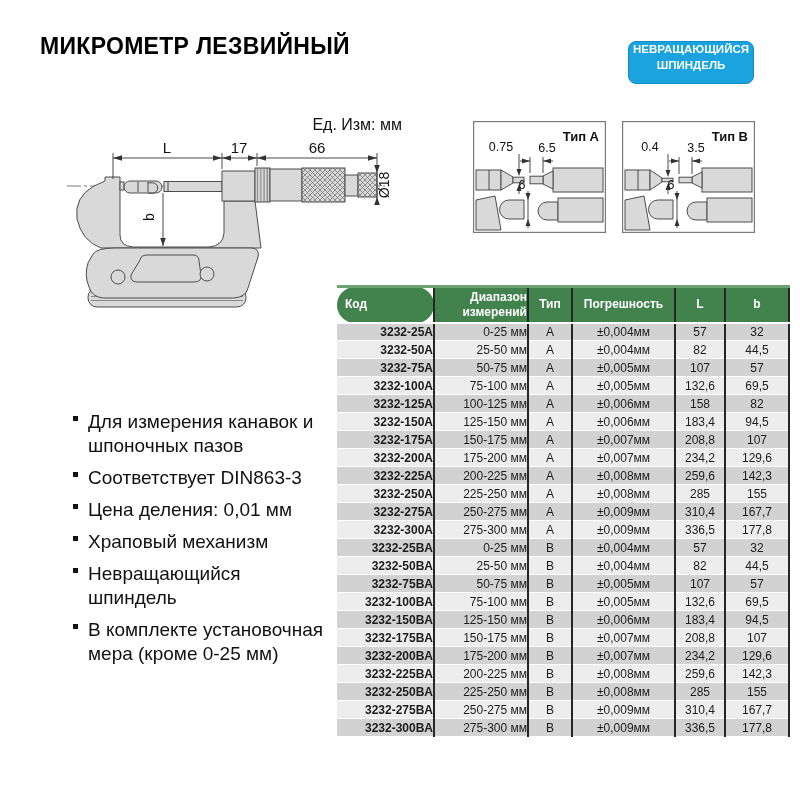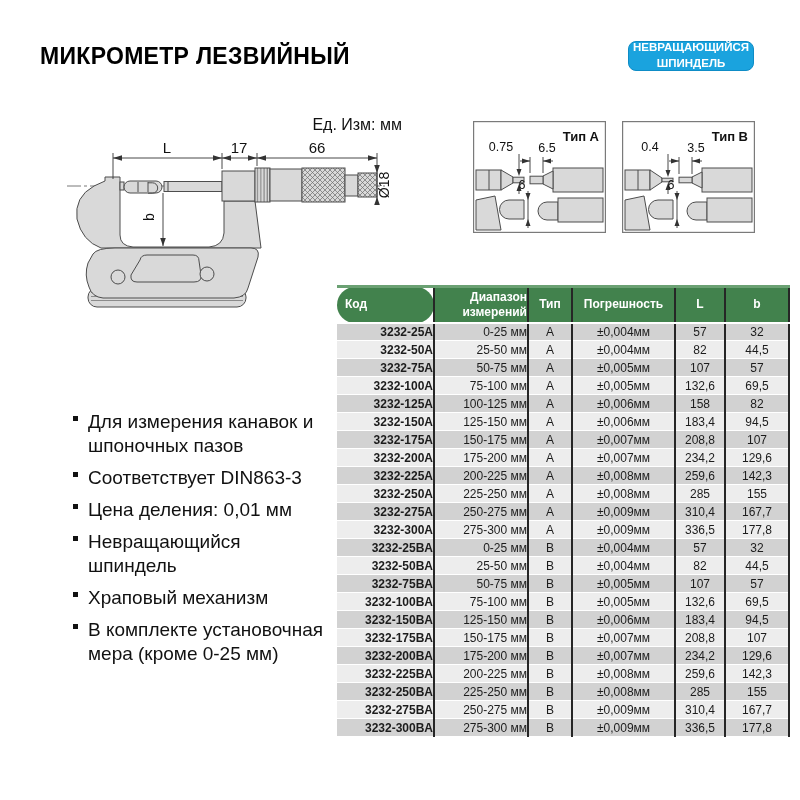--- a/index.html
+++ b/index.html
@@ -12,26 +12,26 @@
     --draw-stroke:#4d4d4d;
   }
   *{margin:0;padding:0;box-sizing:border-box;}
   html,body{background:#fff;}
   .page{
     position:relative;width:800px;height:800px;background:#fff;overflow:hidden;
     font-family:"Liberation Sans","DejaVu Sans",sans-serif;color:#000;
   }
   .title{
     position:absolute;left:40px;top:33px;
-    font-size:23px;font-weight:bold;letter-spacing:.3px;color:#000;margin-top:10px;
+    font-size:23px;font-weight:bold;letter-spacing:.3px;color:#000;
   }
   .badge{
-    position:absolute;left:628px;top:41px;width:126px;height:30px;
+    position:absolute;left:628px;top:41px;width:126px;height:43px;
     background:var(--badge);border:1px solid #0e8cc6;border-radius:8px;
-    display:flex;flex-direction:column;align-items:center;justify-content:center;
+    display:flex;flex-direction:column;align-items:center;justify-content:flex-start;
     color:#fff;font-weight:bold;font-size:11.5px;line-height:1.35;text-align:center;
   }
   svg text{font-family:"Liberation Sans","DejaVu Sans",sans-serif;fill:#111;}
   .main-draw{position:absolute;left:55px;top:105px;}
   .detail-a{position:absolute;left:473px;top:121px;}
   .detail-b{position:absolute;left:622px;top:121px;}
   .features{
     position:absolute;left:73px;top:410px;width:252px;list-style:none;
     font-size:19px;line-height:1.26;color:#111;
   }
@@ -229,25 +229,25 @@
     <li>
         <span class="bullet"></span>
         <span>Соответствует DIN863-3</span>
       </li>
     <li>
         <span class="bullet"></span>
         <span>Цена деления: 0,01 мм</span>
       </li>
     <li>
         <span class="bullet"></span>
+        <span>Храповый механизм</span>
+      </li>
+    <li>
+        <span class="bullet"></span>
         <span>Невращающийся шпиндель</span>
-      </li>
-    <li>
-        <span class="bullet"></span>
-        <span>Храповый механизм</span>
       </li>
     <li>
         <span class="bullet"></span>
         <span>В комплекте установочная мера (кроме 0-25 мм)</span>
       </li>
   </ul>
 
   <table class="spec">
     <colgroup>
       <col style="width:97px">

